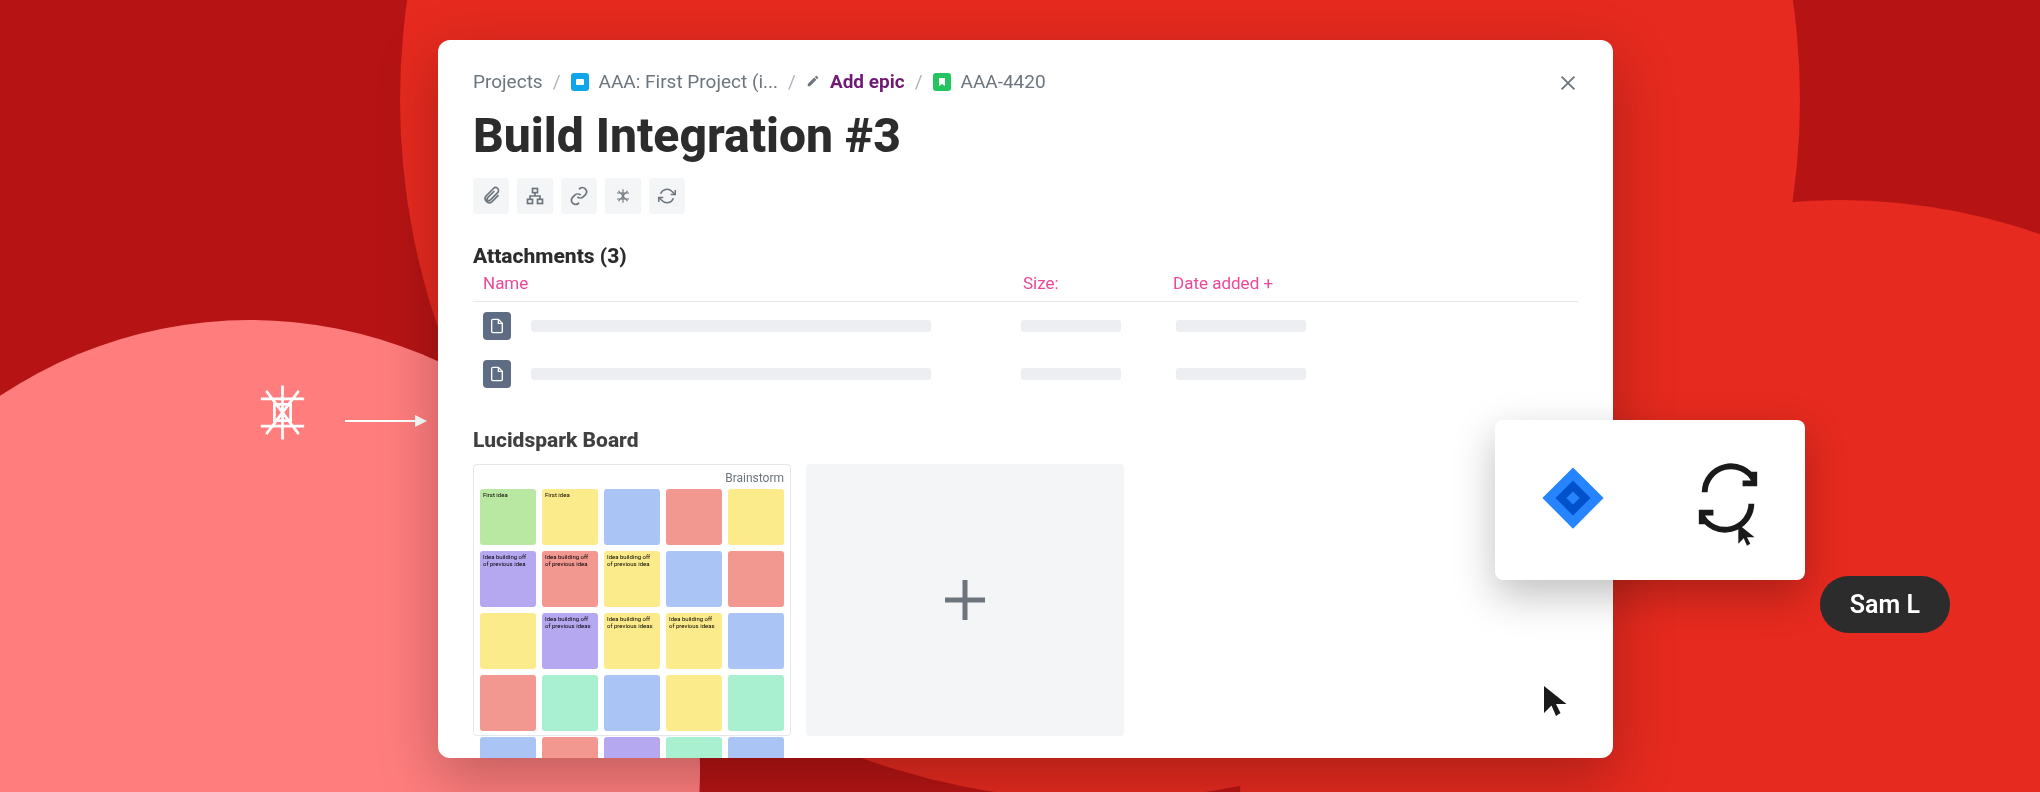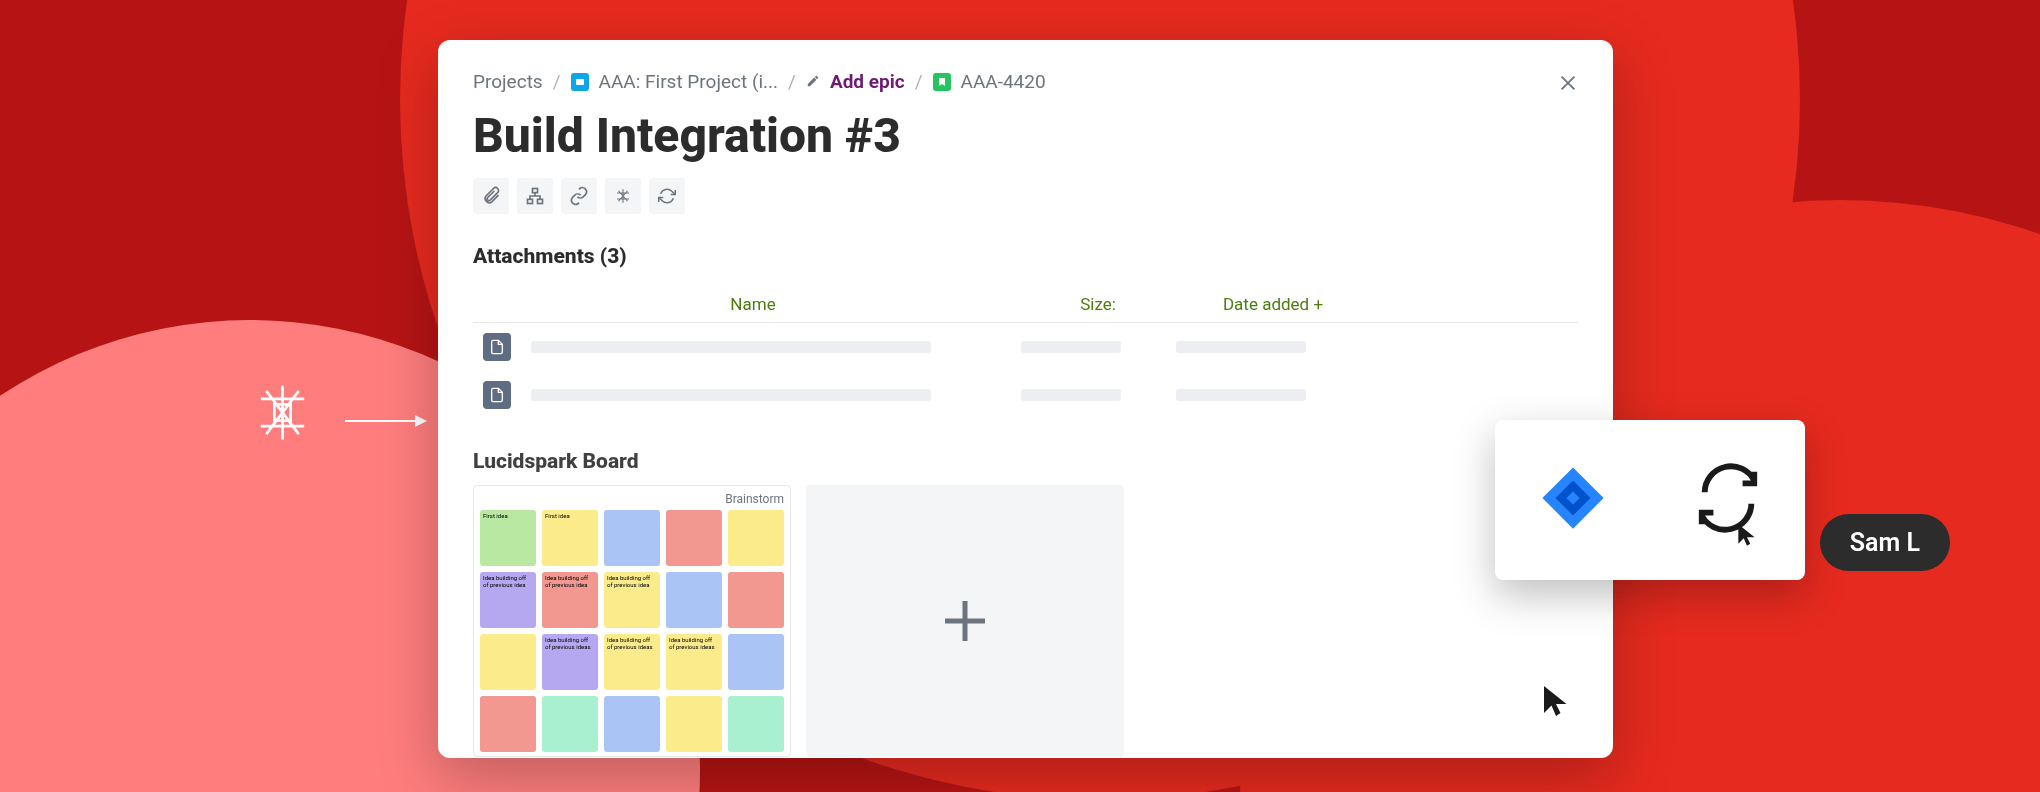--- a/index.html
+++ b/index.html
@@ -16,42 +16,42 @@
 .breadcrumb .sep{color:#adb5bd;}
 .breadcrumb .link{color:#6c757d;}
 .breadcrumb .bc-icon{display:inline-flex;width:18px;height:18px;border-radius:3px;align-items:center;justify-content:center;}
 .bc-icon.blue{background:#0ea5e9;}
 .bc-icon.green{background:#22c55e;}
 .close{position:absolute;right:30px;top:28px;width:30px;height:30px;display:flex;align-items:center;justify-content:center;cursor:pointer;}
 .title{font-size:48px;font-weight:800;color:#2c2c2c;margin-top:14px;}
 .toolbar{display:flex;gap:8px;margin-top:14px;}
 .toolbar .btn{width:36px;height:36px;background:#f4f5f7;border-radius:3px;display:flex;align-items:center;justify-content:center;color:#6c757d;}
 .section-h{font-size:21px;font-weight:800;color:#2c2c2c;margin-top:30px;}
-.tbl-head{display:flex;font-size:17px;color:#4d7c0f;margin-top:26px;padding:0 10px;text-align:center;}
+.tbl-head{display:flex;font-size:17px;color:#ec4899;margin-top:5px;padding:0 10px;}
 .tbl-head .c-name{width:540px;}
 .tbl-head .c-size{width:150px;}
 .tbl-head .c-date{width:200px;}
 .tbl-rows{border-top:1px solid #e5e7eb;margin-top:8px;}
 .row{display:flex;align-items:center;padding:10px;gap:20px;}
 .row .file-ic{width:28px;height:28px;background:#5e6c84;border-radius:4px;display:flex;align-items:center;justify-content:center;}
 .row .ph{height:12px;background:#eceef1;border-radius:3px;}
 .row .ph.name{width:400px;}
 .row .ph.size{width:100px;margin-left:70px;}
 .row .ph.date{width:130px;margin-left:35px;}
 .board-section{margin-top:30px;}
 .board-head{font-size:21px;font-weight:800;color:#404040;}
 .board-row{display:flex;gap:15px;margin-top:12px;}
 .board-thumb{width:318px;height:272px;border:1px solid #e5e7eb;border-radius:4px;padding:6px;background:#fff;}
 .board-title{text-align:right;font-size:12px;color:#6c757d;margin-bottom:4px;}
 .sticky-grid{display:grid;grid-template-columns:repeat(5,1fr);gap:6px;}
 .sticky{aspect-ratio:1;border-radius:3px;font-size:6px;padding:3px;overflow:hidden;line-height:1.1;}
 .add-card{width:318px;height:272px;background:#f4f5f7;border-radius:4px;display:flex;align-items:center;justify-content:center;cursor:pointer;}
 .cursor-img{position:absolute;left:1100px;top:640px;}
 .side-card{position:absolute;right:235px;top:420px;width:310px;height:160px;background:#fff;border-radius:8px;box-shadow:0 15px 40px rgba(0,0,0,.25);display:flex;align-items:center;justify-content:space-around;}
-.tag{position:absolute;right:90px;top:514px;background:#2c2c2c;color:#fff;padding:14px 30px;border-radius:40px;font-size:25px;font-weight:600;}
+.tag{position:absolute;right:90px;top:576px;background:#2c2c2c;color:#fff;padding:14px 30px;border-radius:40px;font-size:25px;font-weight:600;}
 .mini-cursor{position:absolute;right:280px;top:520px;}
 </style>
 </head>
 <body>
 
 <div class="bg">
   <div class="shape2"></div>
   <div class="shape3"></div>
   <div class="shape1"></div>
 </div>

